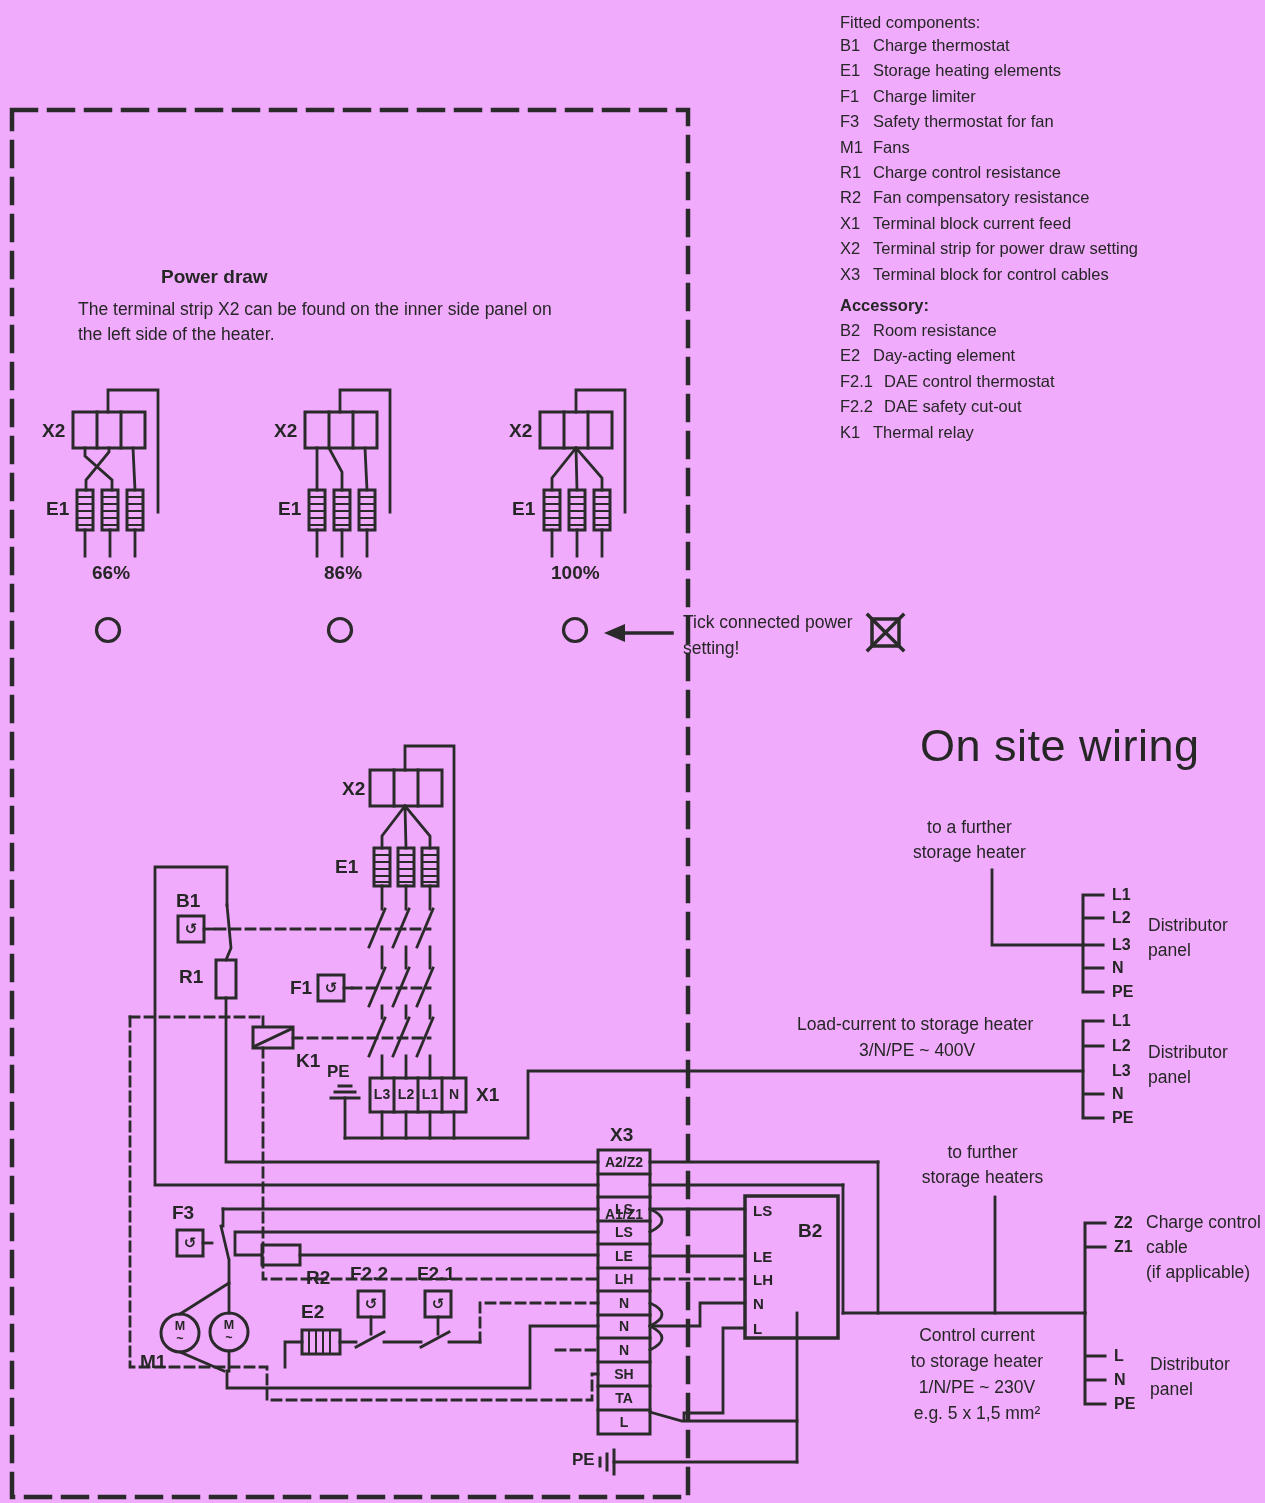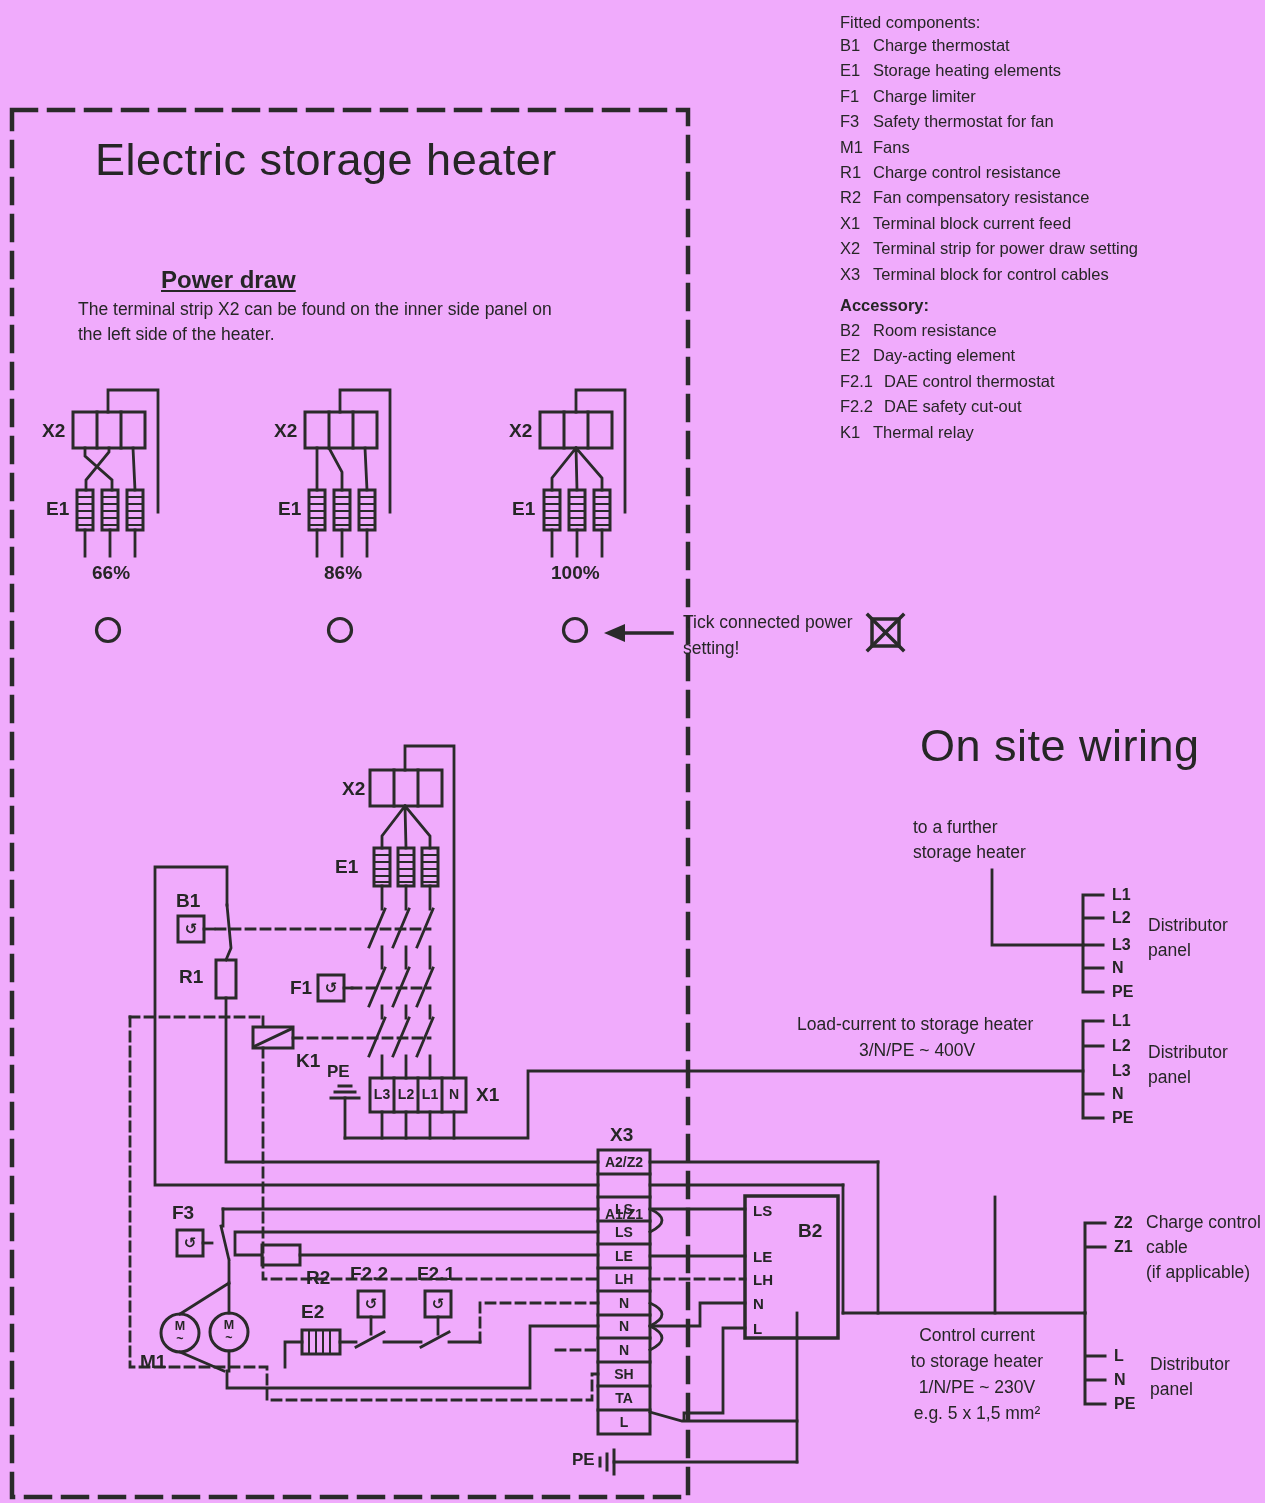--- a/index.html
+++ b/index.html
@@ -231,22 +231,21 @@
   </div>
   <div class="lbl legend-row" style="left:840px;top:293px;font-weight:bold;">Accessory:</div>
   <div class="lbl" style="left:840px;top:318px;">
     <div class="legend-row"><span class="code">B2</span><span>Room resistance</span></div>
     <div class="legend-row"><span class="code">E2</span><span>Day-acting element</span></div>
     <div class="legend-row"><span class="code" style="min-width:44px;">F2.1</span><span>DAE control thermostat</span></div>
     <div class="legend-row"><span class="code" style="min-width:44px;">F2.2</span><span>DAE safety cut-out</span></div>
     <div class="legend-row"><span class="code">K1</span><span>Thermal relay</span></div>
   </div>
 
-  <div class="lbl ttl" style="left:95px;top:134px;">Electric storage heater</div>
-  <div class="lbl b" style="left:161px;top:266px;font-size:24px;text-decoration:underline;">Power draw</div>
+  <div class="lbl b" style="left:161px;top:266px;font-size:19px;">Power draw</div>
   <div class="lbl note" style="left:78px;top:297px;width:480px;white-space:normal;">The terminal strip X2 can be found on the inner side panel on the left side of the heater.</div>
 
   <div class="lbl cmp" style="left:42px;top:420px;">X2</div>
   <div class="lbl cmp" style="left:46px;top:498px;">E1</div>
   <div class="lbl cmp" style="left:92px;top:562px;">66%</div>
   <div class="lbl cmp" style="left:274px;top:420px;">X2</div>
   <div class="lbl cmp" style="left:278px;top:498px;">E1</div>
   <div class="lbl cmp" style="left:324px;top:562px;">86%</div>
   <div class="lbl cmp" style="left:509px;top:420px;">X2</div>
   <div class="lbl cmp" style="left:512px;top:498px;">E1</div>
@@ -305,21 +304,21 @@
   <div class="lbl cell" style="left:598px;top:1414px;width:52px;">L</div>
 
   <div class="lbl b" style="left:753px;top:1202px;font-size:15px;">LS</div>
   <div class="lbl cmp" style="left:798px;top:1220px;">B2</div>
   <div class="lbl b" style="left:753px;top:1248px;font-size:15px;">LE</div>
   <div class="lbl b" style="left:753px;top:1271px;font-size:15px;">LH</div>
   <div class="lbl b" style="left:753px;top:1295px;font-size:15px;">N</div>
   <div class="lbl b" style="left:753px;top:1320px;font-size:15px;">L</div>
 
   <div class="lbl ttl" style="left:920px;top:720px;">On site wiring</div>
-  <div class="lbl note" style="left:913px;top:815px;">
+  <div class="lbl note" style="left:913px;top:815px;text-align:center;">
     <div>to a further</div>
     <div>storage heater</div>
   </div>
 
   <div class="lbl pin" style="left:1112px;top:886px;">L1</div>
   <div class="lbl pin" style="left:1112px;top:909px;">L2</div>
   <div class="lbl pin" style="left:1112px;top:936px;">L3</div>
   <div class="lbl pin" style="left:1112px;top:959px;">N</div>
   <div class="lbl pin" style="left:1112px;top:983px;">PE</div>
   <div class="lbl note" style="left:1148px;top:913px;">
@@ -333,20 +332,24 @@
   <div class="lbl pin" style="left:1112px;top:1012px;">L1</div>
   <div class="lbl pin" style="left:1112px;top:1037px;">L2</div>
   <div class="lbl pin" style="left:1112px;top:1062px;">L3</div>
   <div class="lbl pin" style="left:1112px;top:1085px;">N</div>
   <div class="lbl pin" style="left:1112px;top:1109px;">PE</div>
   <div class="lbl note" style="left:1148px;top:1040px;">
     <div>Distributor</div>
       <div>panel</div>
   </div>
 
+  <div class="lbl note" style="left:900px;top:1140px;width:165px;text-align:center;">
+    <div>to further</div>
+    <div>storage heaters</div>
+  </div>
 
   <div class="lbl pin" style="left:1114px;top:1214px;">Z2</div>
   <div class="lbl pin" style="left:1114px;top:1238px;">Z1</div>
   <div class="lbl note" style="left:1146px;top:1210px;">
     <div>Charge control</div>
     <div>cable</div>
     <div>(if applicable)</div>
   </div>
 
   <div class="lbl note" style="left:893px;top:1322px;width:168px;text-align:center;line-height:26px;">

